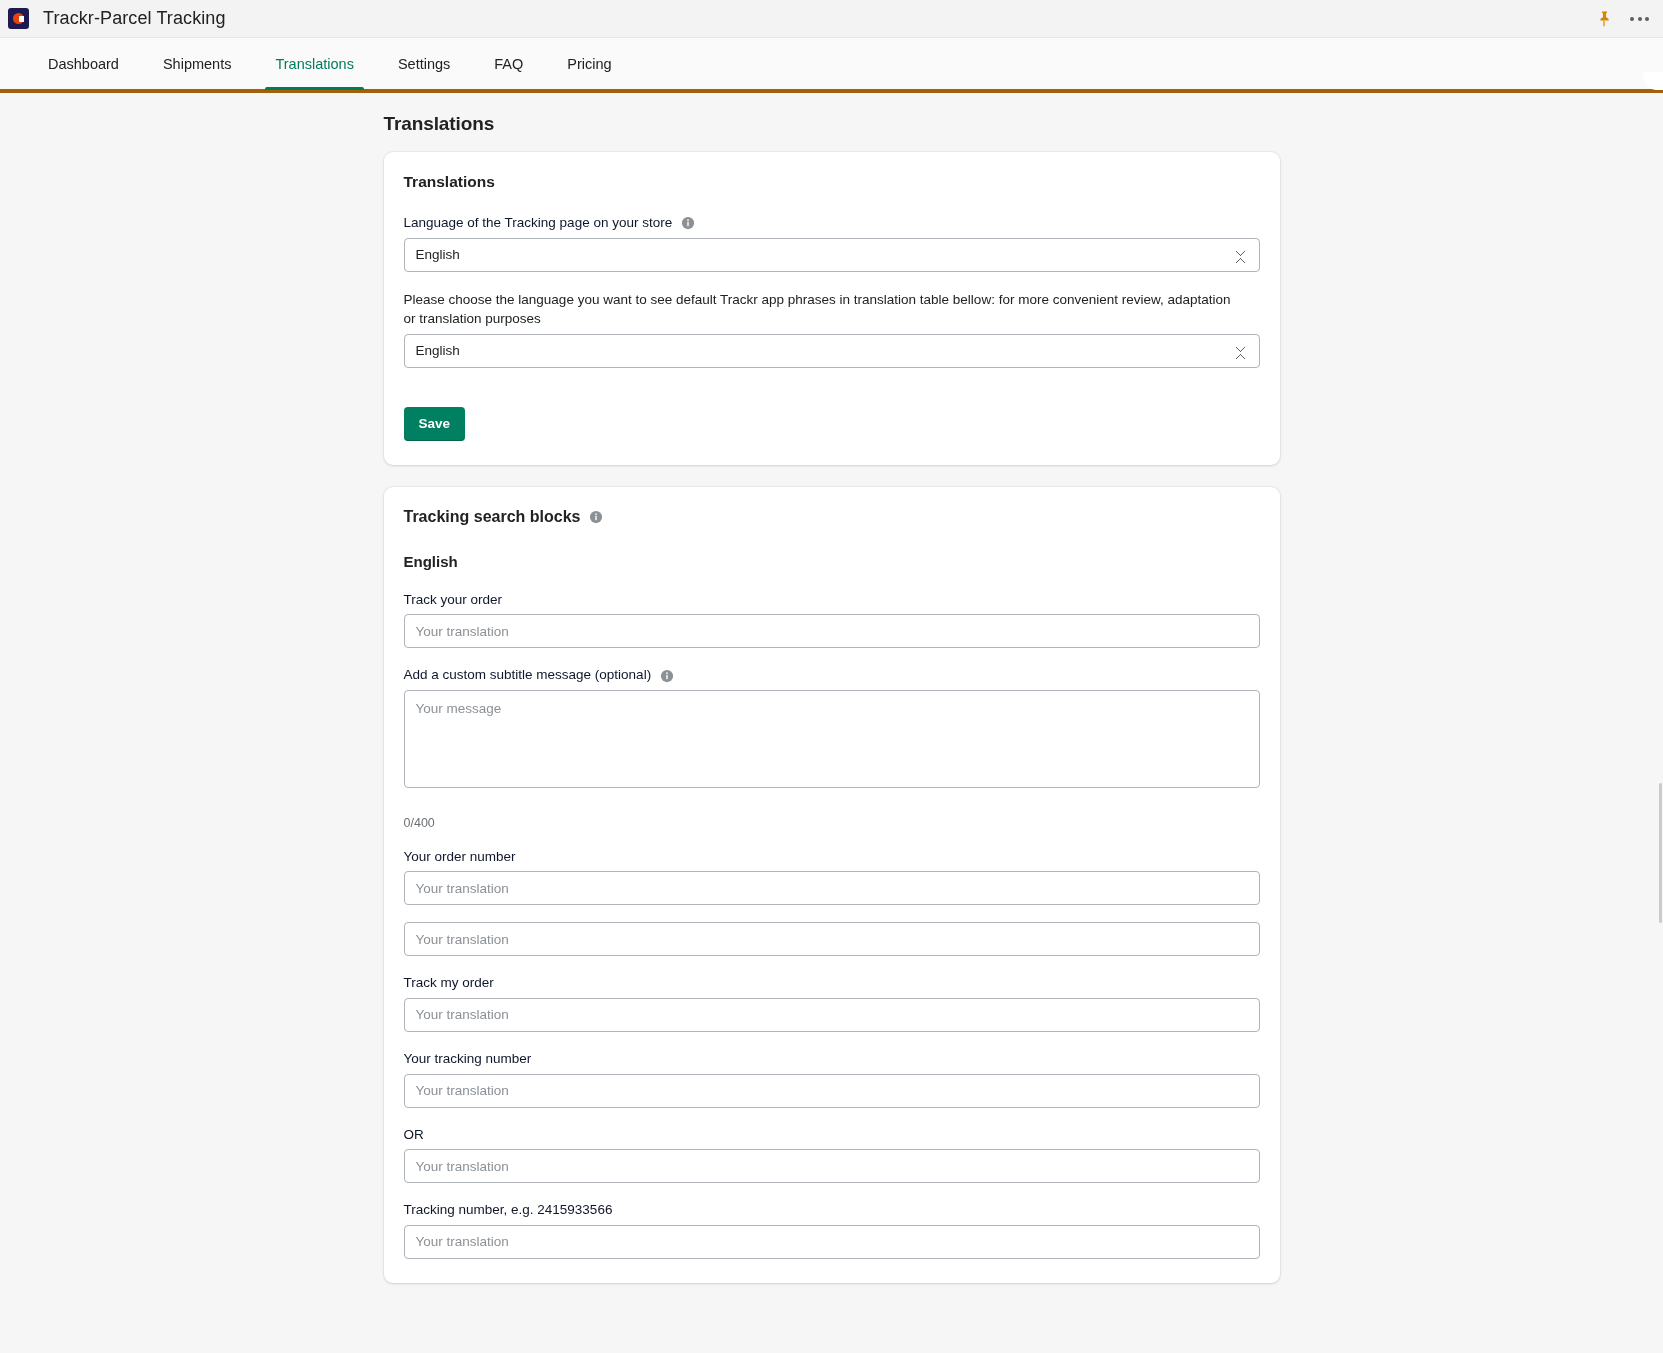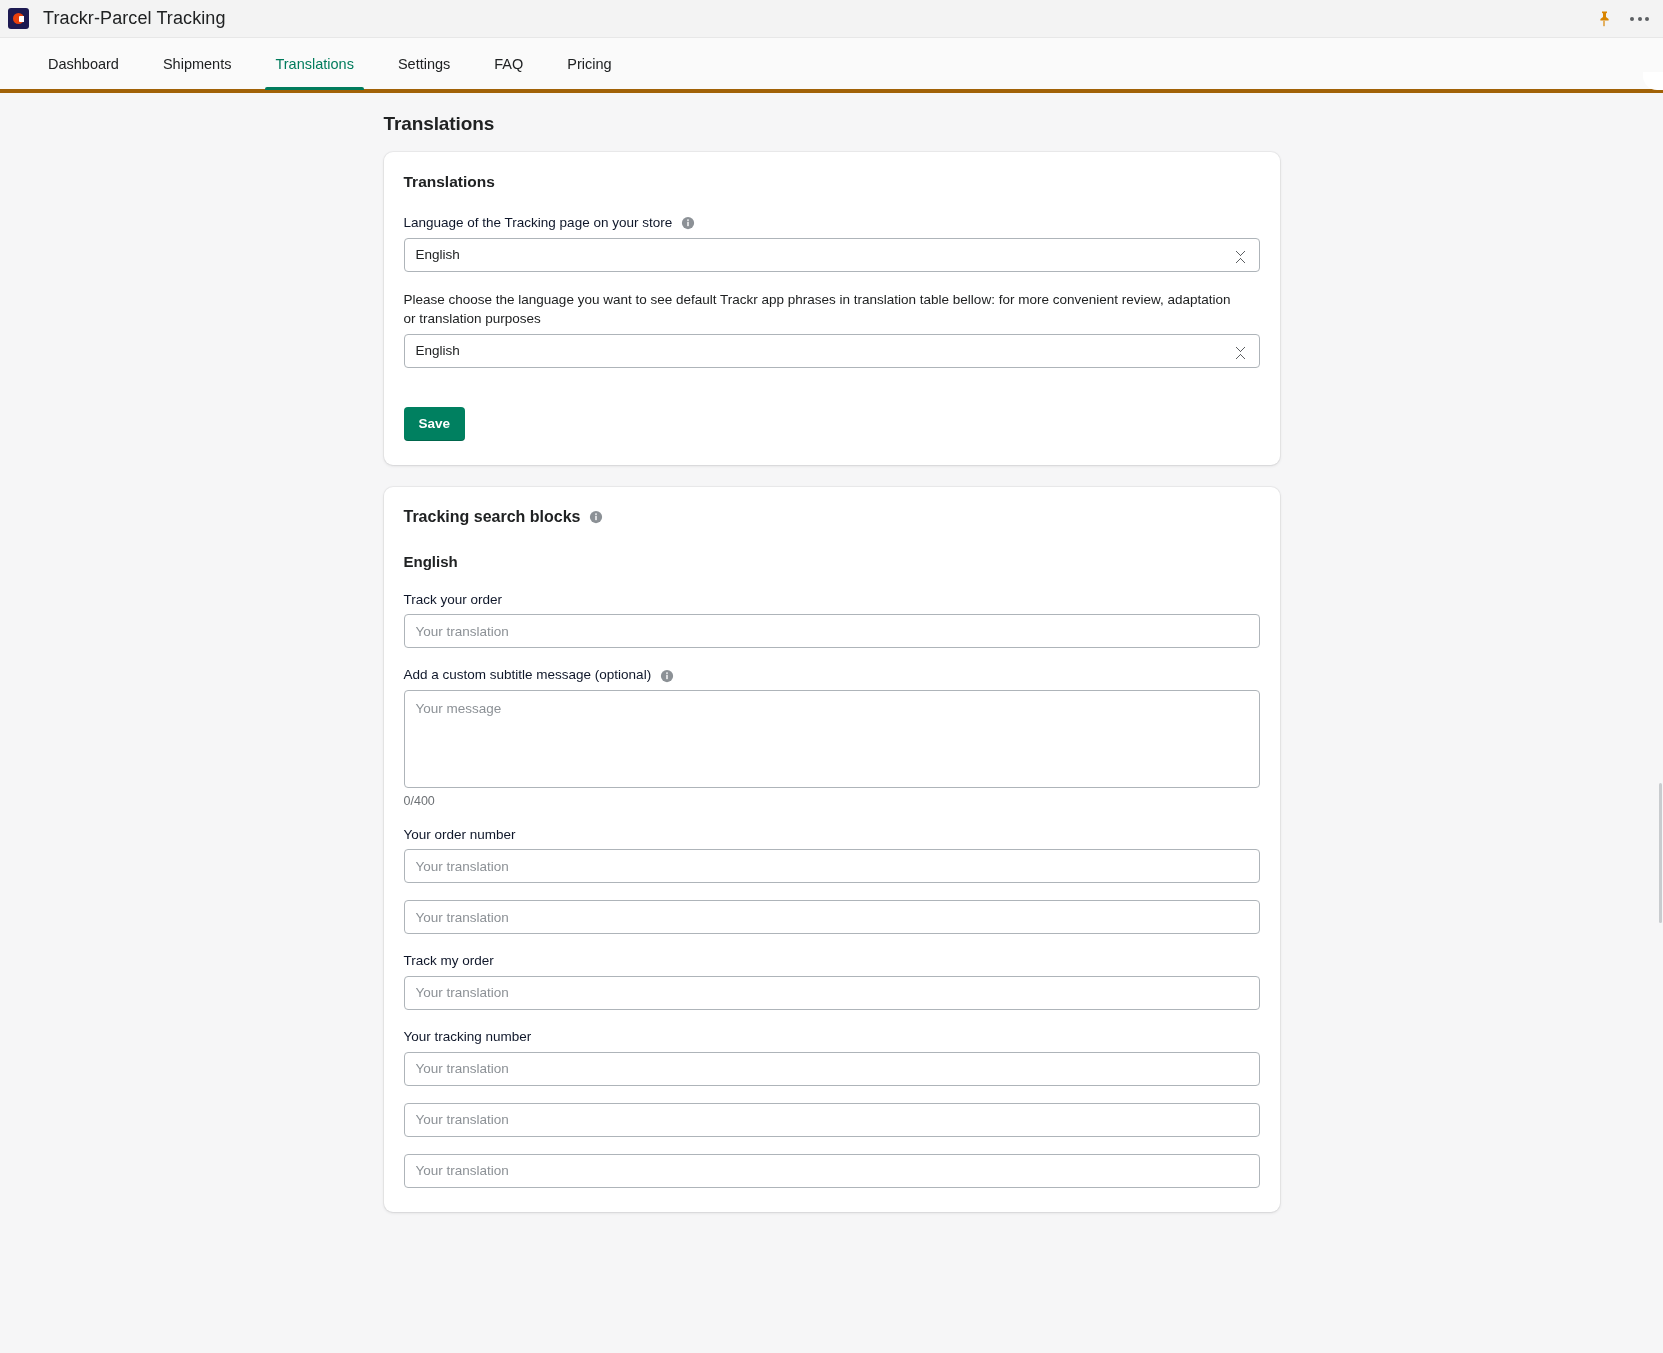--- a/index.html
+++ b/index.html
@@ -200,21 +200,21 @@
     padding: 9px 11px;
     outline: none;
     resize: none;
     line-height: 1.4;
   }
   textarea.control::placeholder { color: #8c9196; }
 
   .counter {
     font-size: 12.5px;
     color: #6d7175;
-    margin-top: 2px;
+    margin-top: 24px;
   }
 
   .btn-save {
     margin-top: 22px;
     height: 34px;
     min-width: 58px;
     padding: 0 15px;
     background: #008060;
     color: #ffffff;
     border: none;
@@ -387,24 +387,30 @@
     </div>
 
     <div class="field-group">
       <div class="field-label">
         <span>Your tracking number</span>
       </div>
       <input class="control" type="text" placeholder="Your translation" style="">
     </div>
 
     <div class="field-group">
-      <input class="control" type="text" placeholder="Your translation" style="">
-    </div>
-
-    <div class="field-group">
+      <div class="field-label">
+        <span>OR</span>
+      </div>
+      <input class="control" type="text" placeholder="Your translation" style="">
+    </div>
+
+    <div class="field-group">
+      <div class="field-label">
+        <span>Tracking number, e.g. 2415933566</span>
+      </div>
       <input class="control" type="text" placeholder="Your translation" style="">
     </div>
   </div>
 
   <div class="edge-scroll">
     <i></i>
   </div>
 </div>
 
 </body></html>

